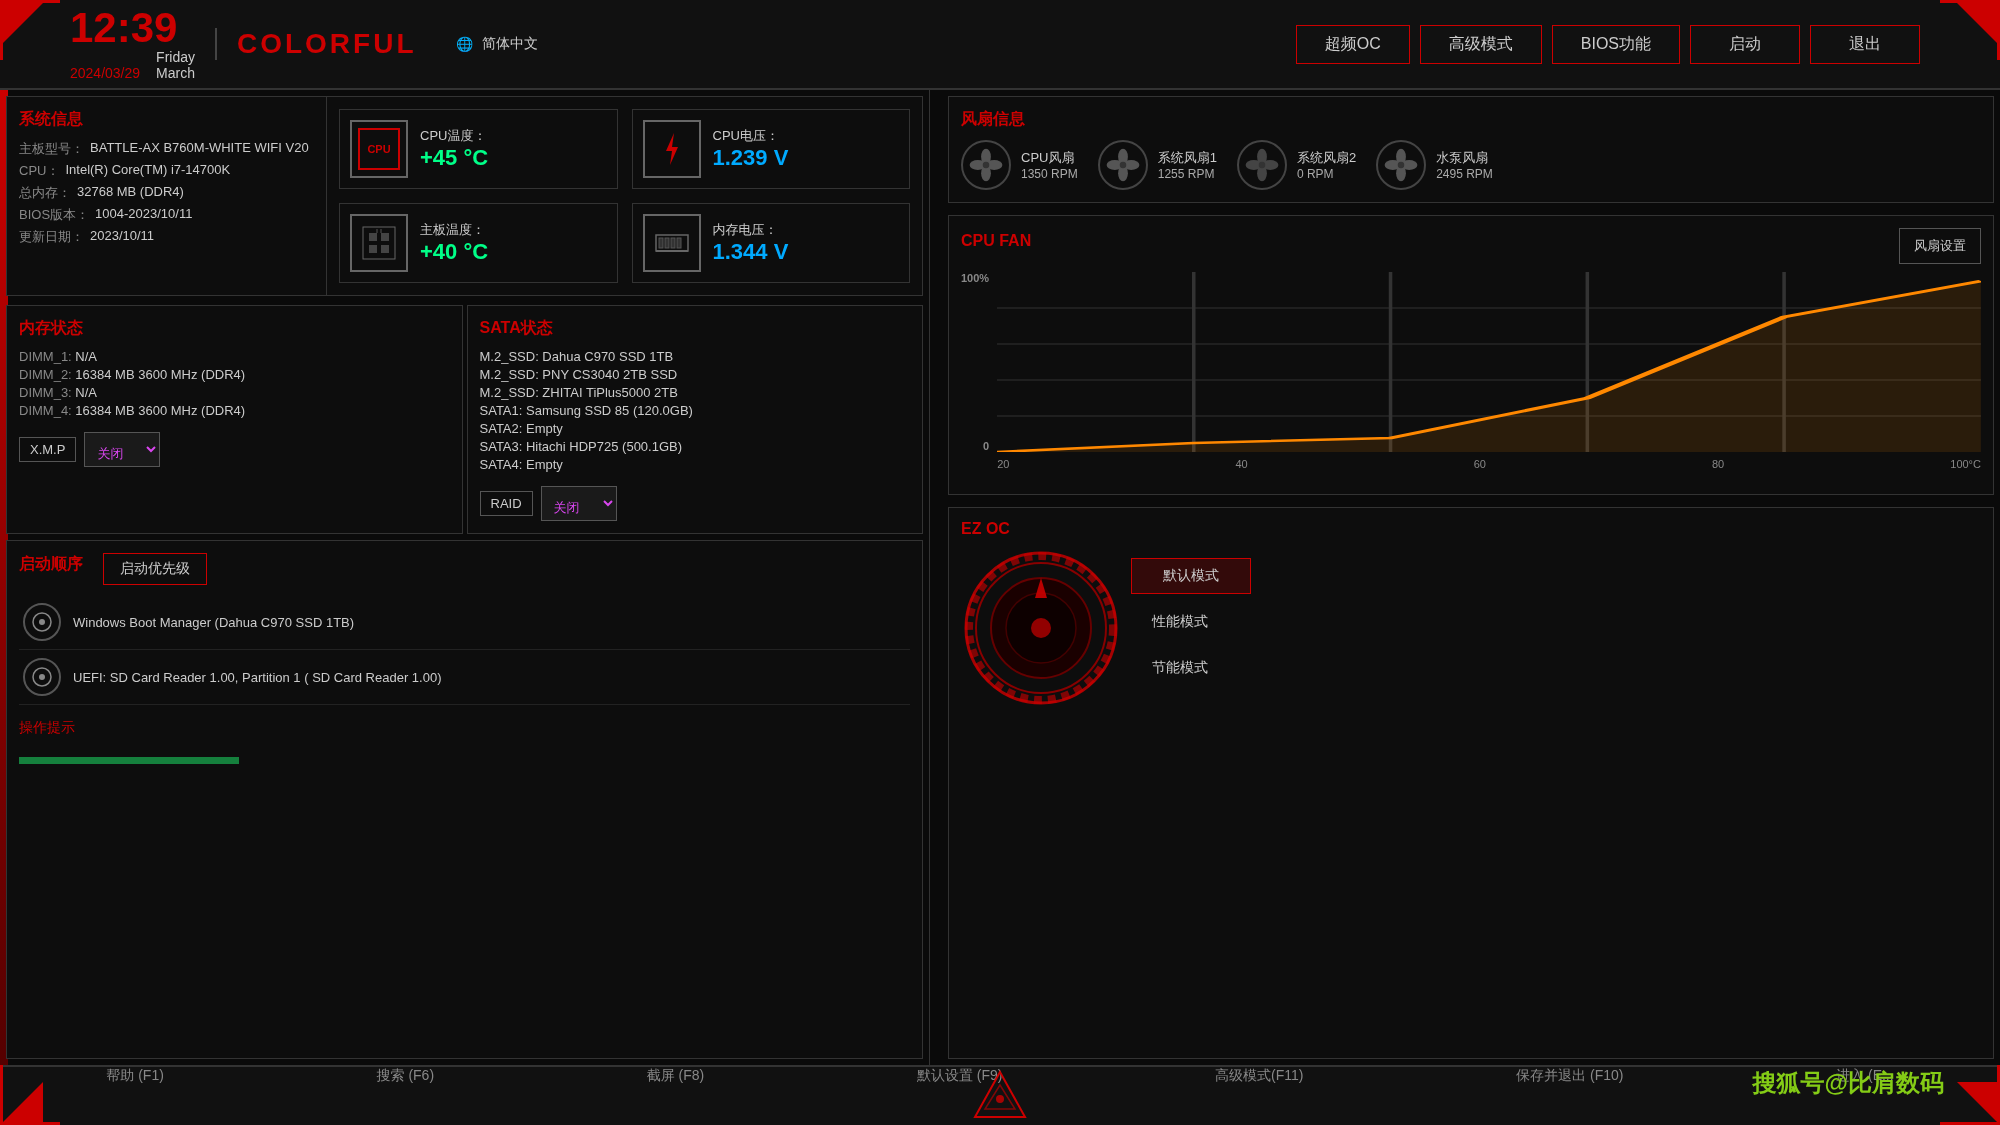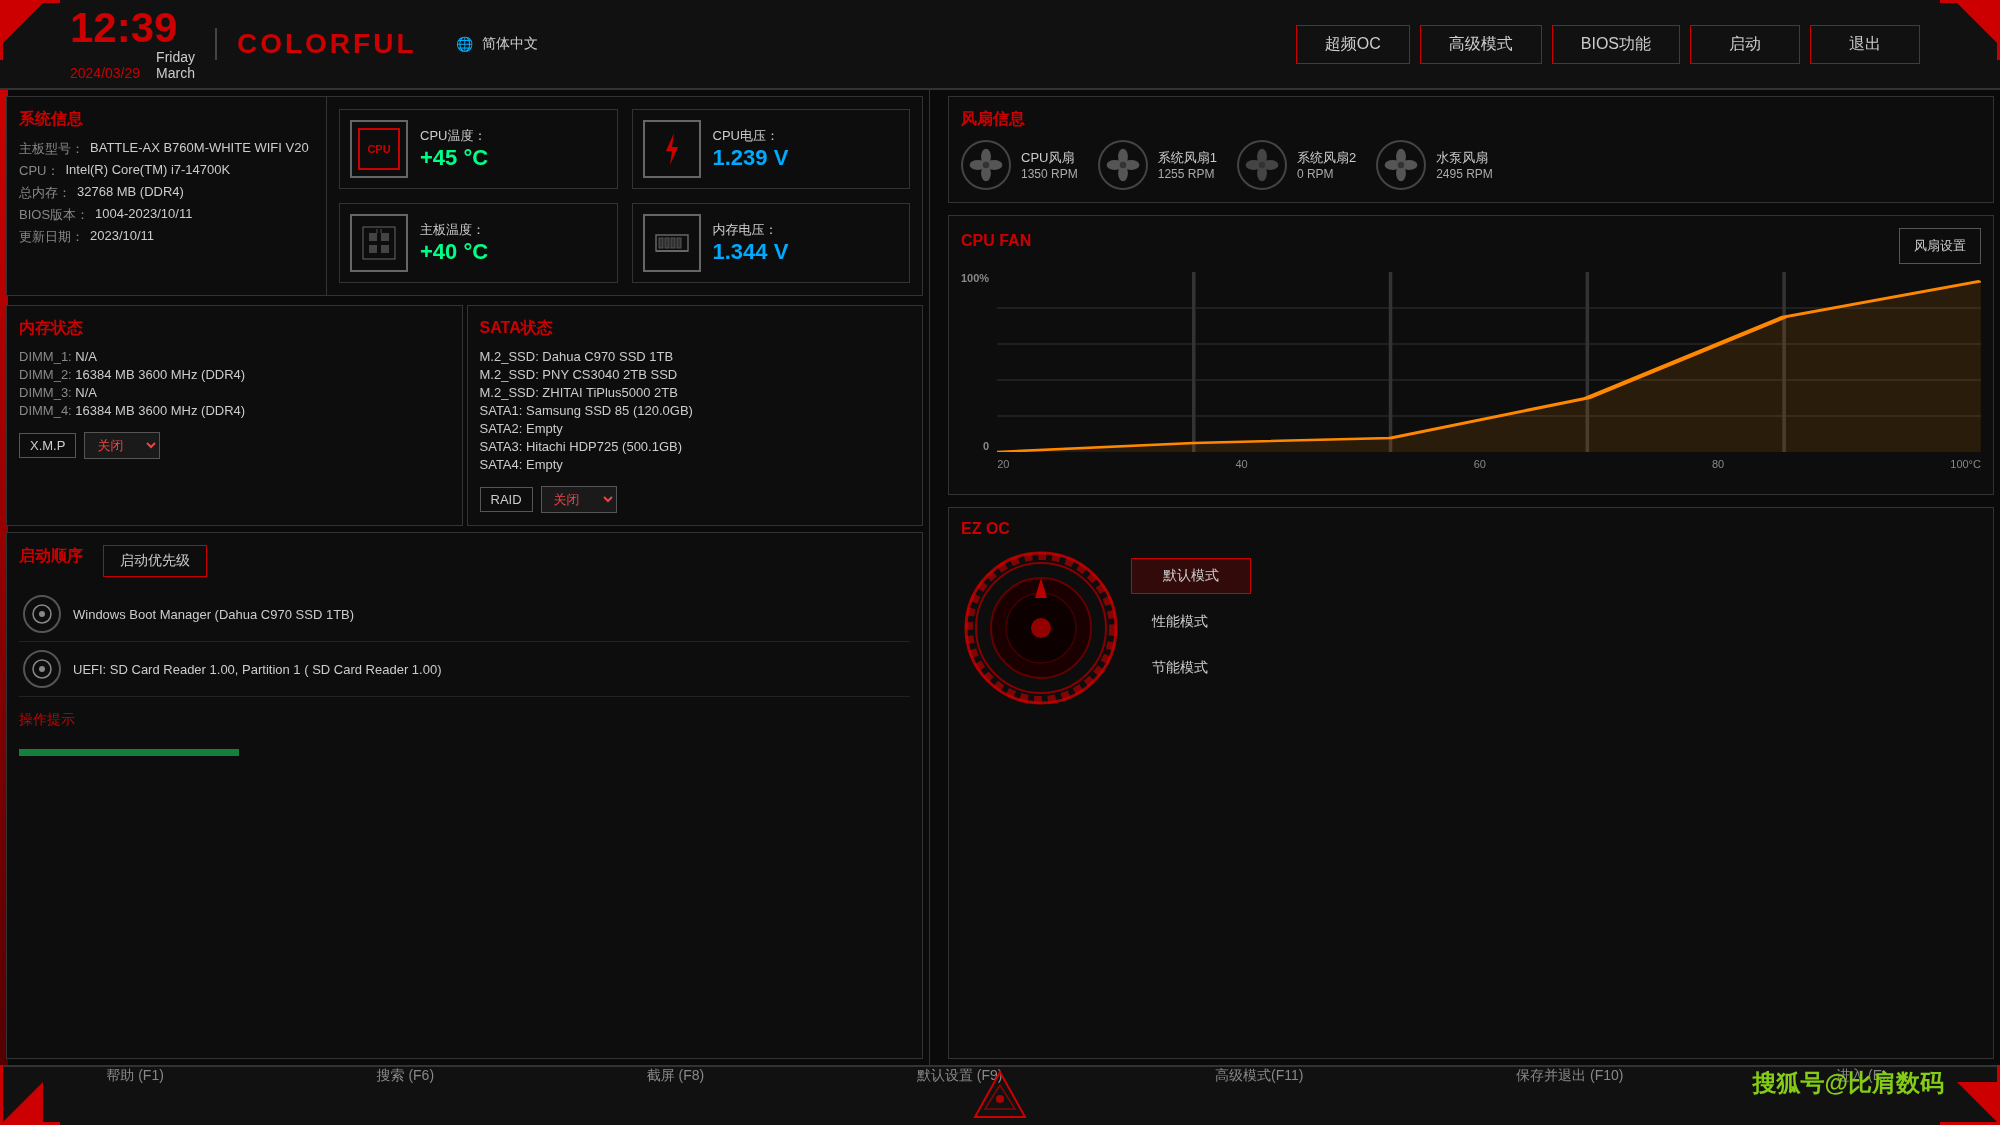--- a/index.html
+++ b/index.html
@@ -202,22 +202,22 @@
     .select-label {
       background: transparent;
       border: 1px solid #555;
       color: #ccc;
       padding: 4px 10px;
       font-size: 13px;
     }
     .select-control {
       background: #1a1a1a;
       border: 1px solid #555;
-      color: #ef4444;
-      padding: 4px 20px 4px 8px;
+      color: #d946ef;
+      padding: 12px 20px 4px 8px;
       font-size: 13px;
       cursor: pointer;
     }
 
     
     .sata-row { color: #ccc; font-size: 13px; margin-bottom: 3px; }
 
     
     .boot-section {
       margin: 3px 6px 6px 6px;

